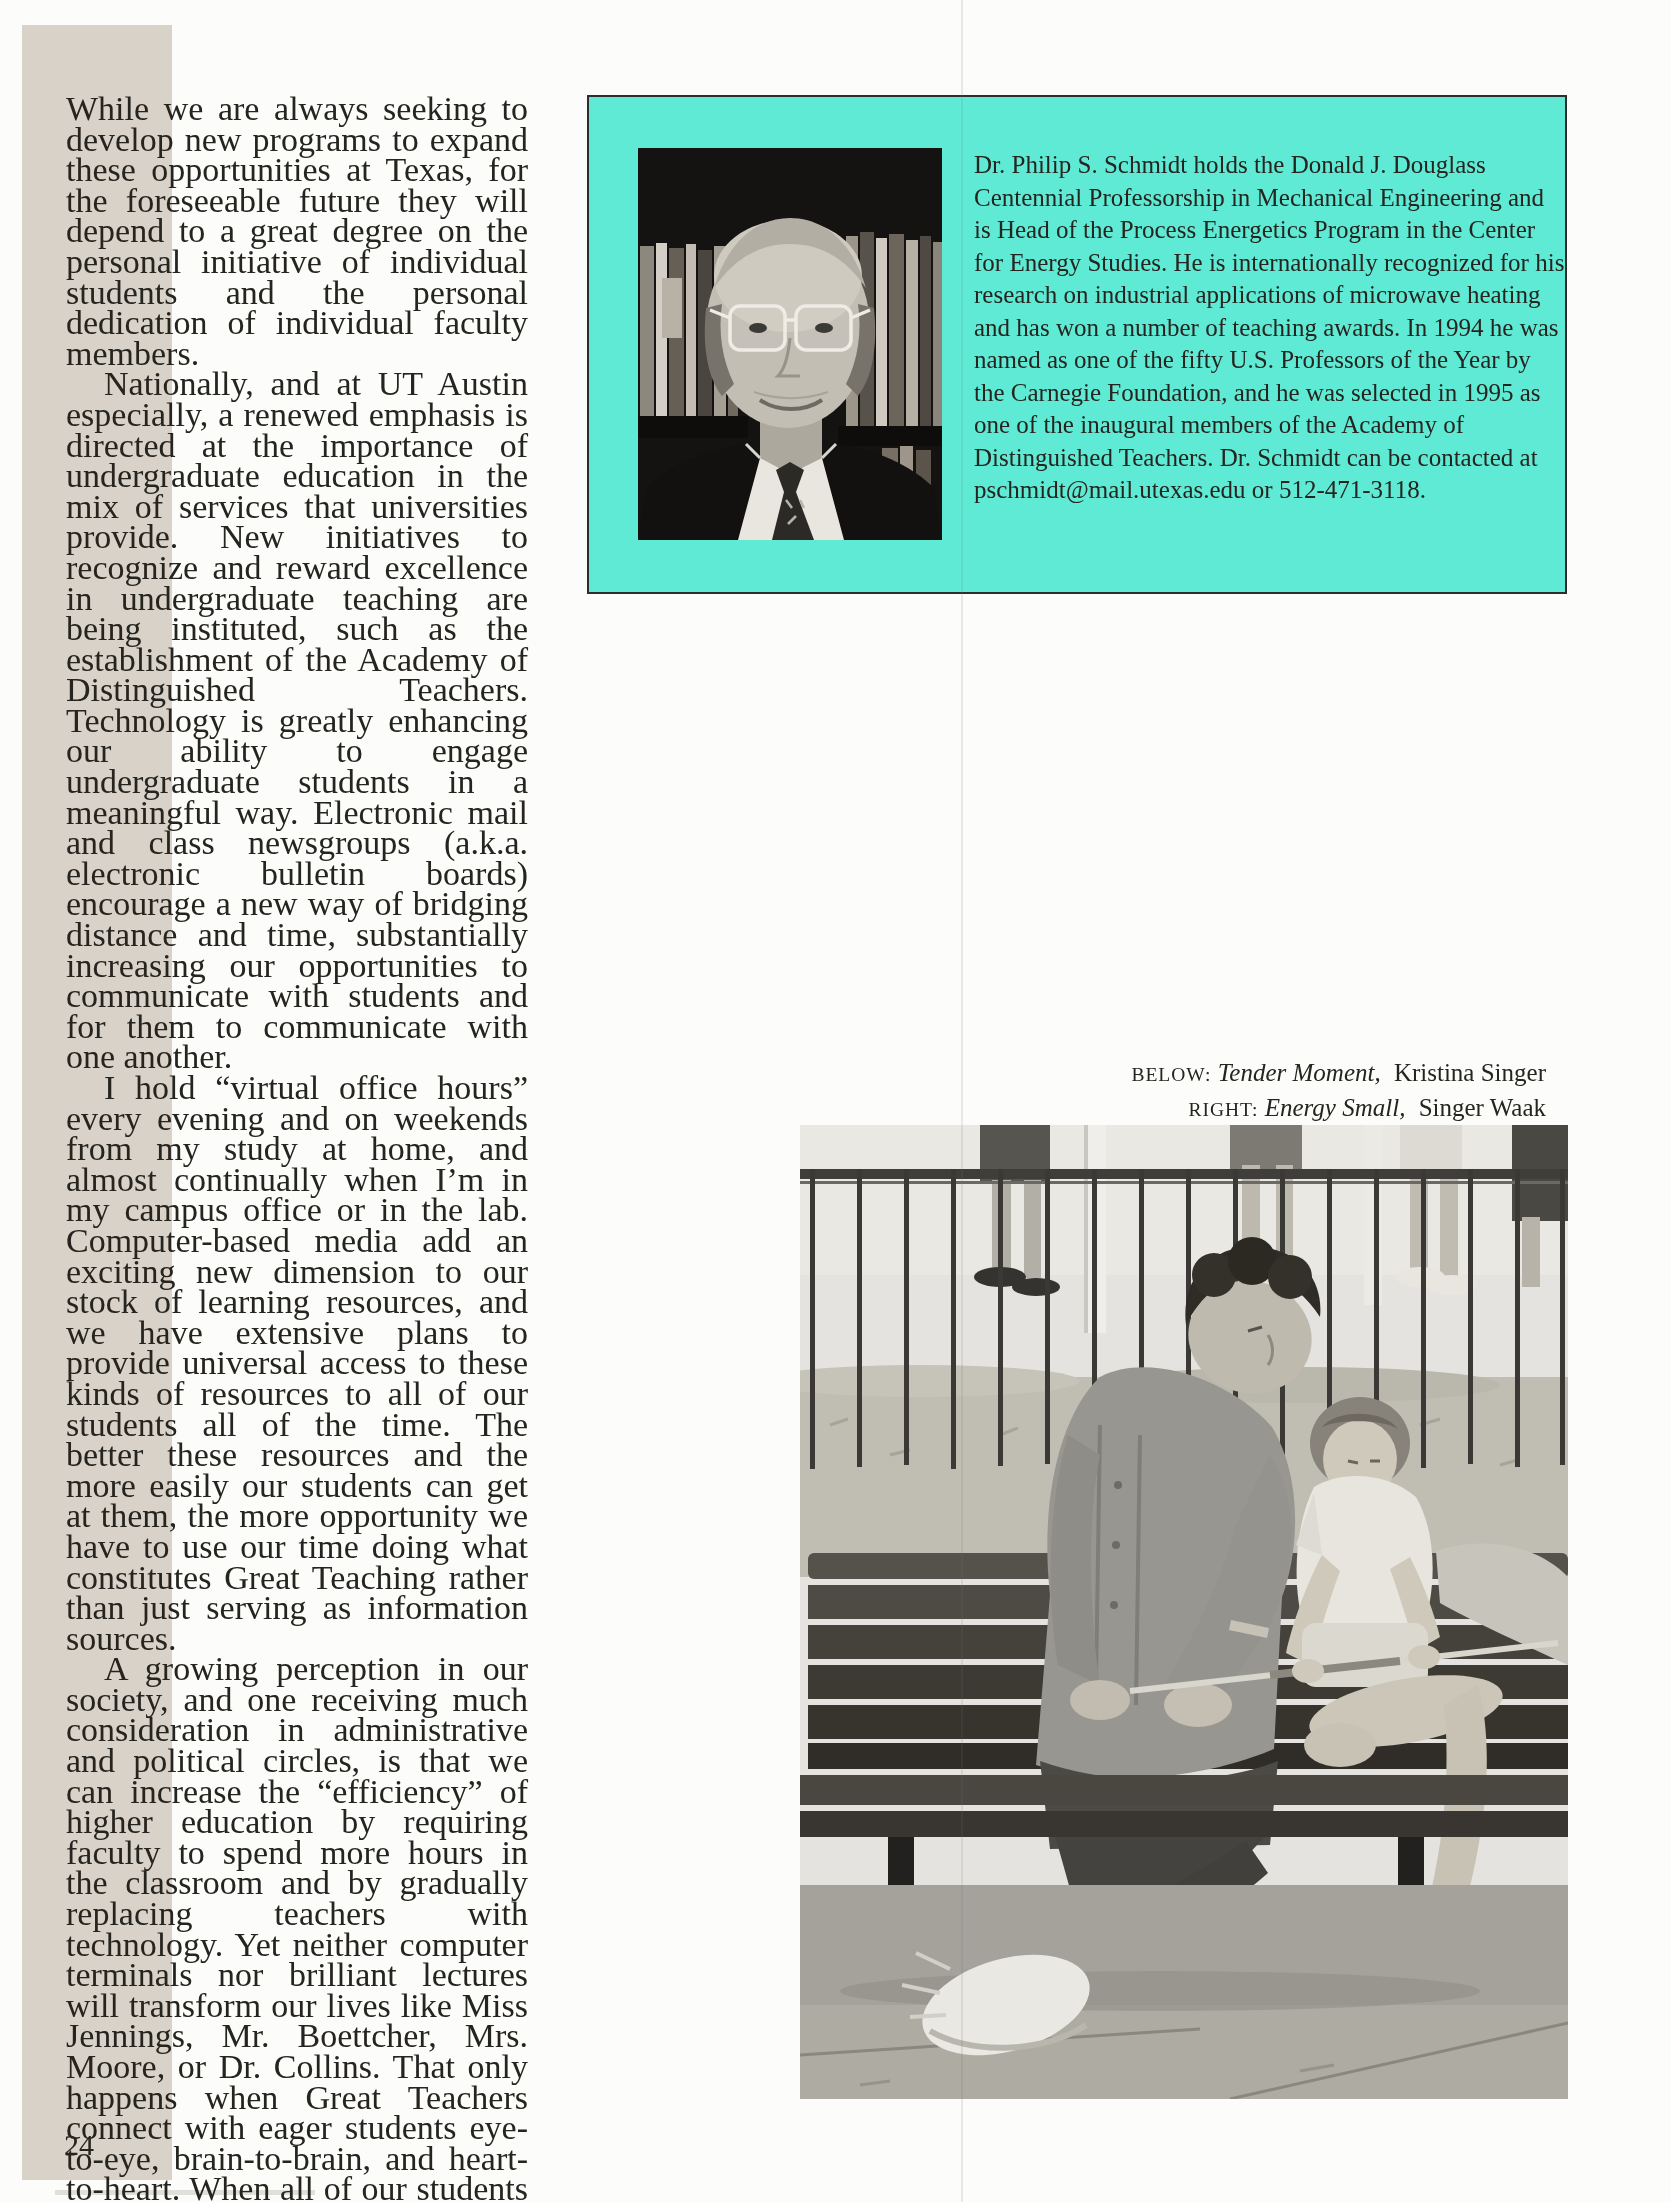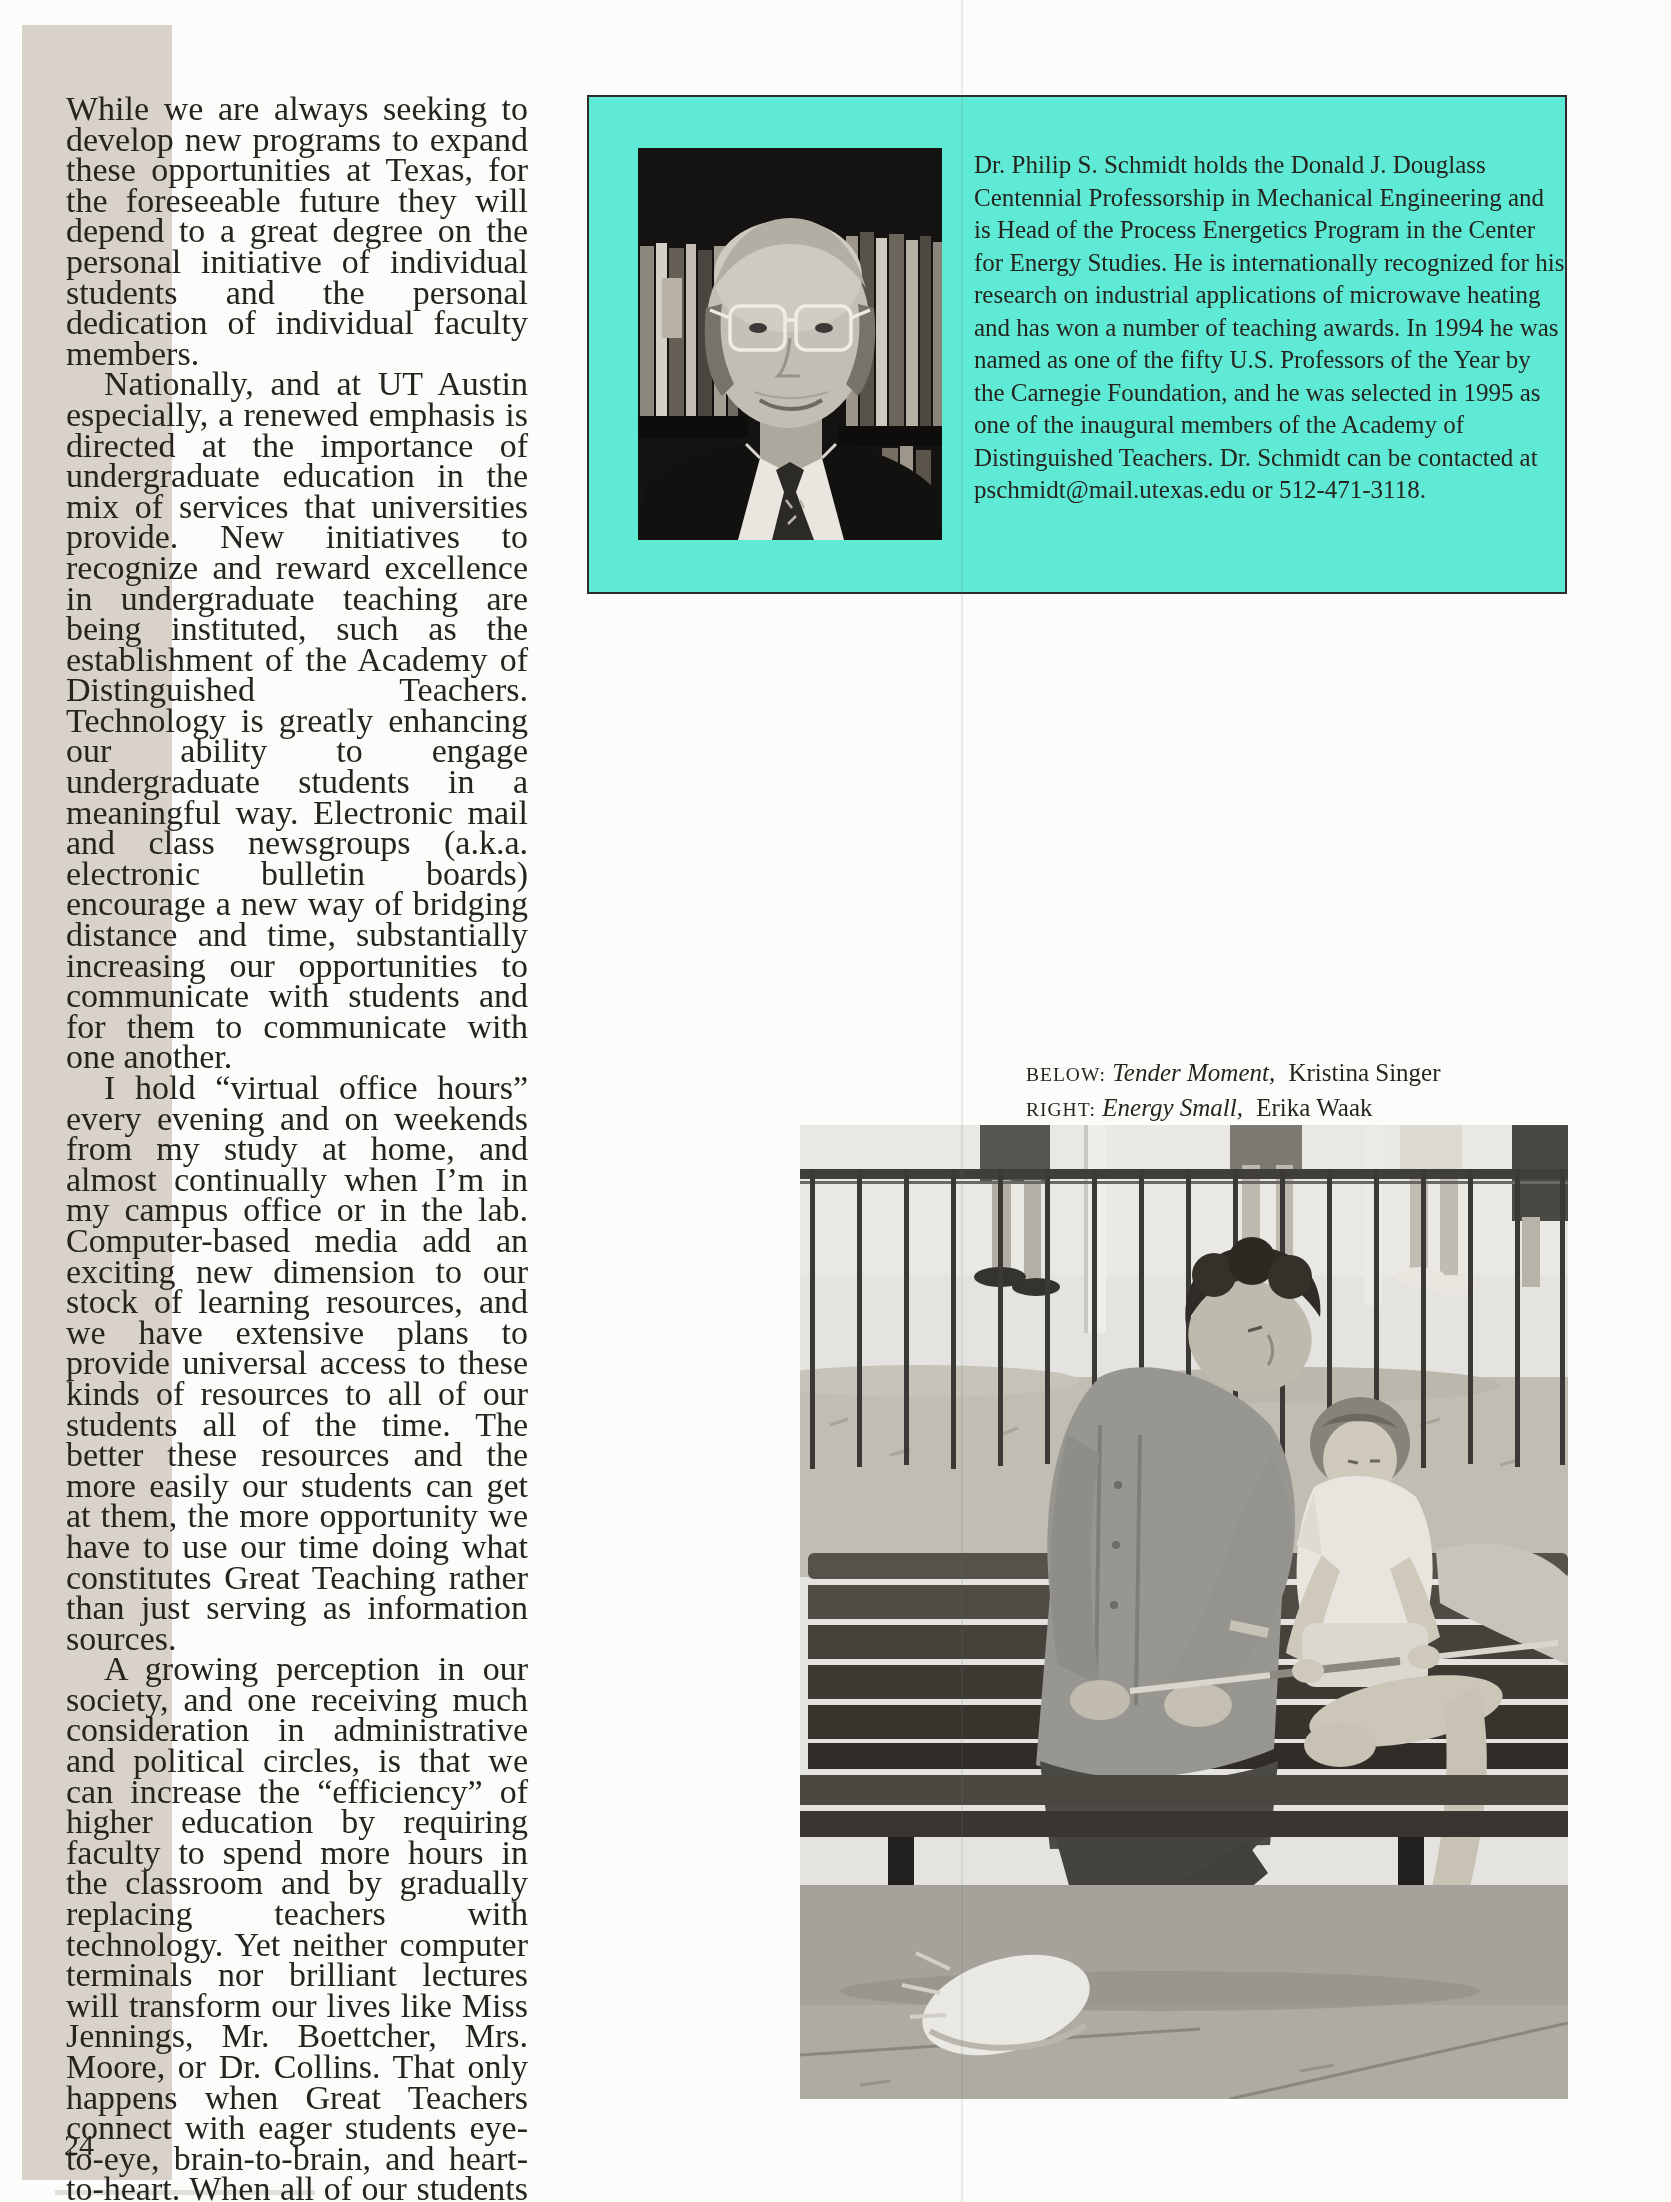--- a/index.html
+++ b/index.html
@@ -59,21 +59,21 @@
   }
   #bio{
     left:385px;top:52px;width:592px;
     font-size:25px;line-height:32.5px;
     text-align:left;
   }
 
   
   #captions{
     right:125px;top:1056px;width:520px;
-    text-align:left;
+    text-align:right;
     font-size:25px;line-height:33px;
     z-index:6;
   }
   .cap-label{
     font-size:19.5px;
     letter-spacing:1px;
   }
   .cap-title{font-style:italic;}
   .cap-credit{margin-left:7px;}
 
@@ -176,21 +176,21 @@
 
 <div class="abs" id="captions">
   <div>
     <span class="cap-label">BELOW:</span>
     <span class="cap-title">Tender Moment,</span>
     <span class="cap-credit">Kristina Singer</span>
   </div>
   <div>
     <span class="cap-label">RIGHT:</span>
     <span class="cap-title">Energy Small,</span>
-    <span class="cap-credit">Erika Waak</span>
+    <span class="cap-credit">Singer Waak</span>
   </div>
 </div>
 
 <svg class="abs" id="bench-photo" viewBox="0 0 768 974" preserveAspectRatio="none" role="img" aria-label="Black-and-white photograph of a man resting his head on a young girl seated beside him on a park bench; the girl holds a thin stick; an iron fence and children stand in the background">
   <rect x="0" y="0" width="768" height="974" fill="#e4e3df"></rect>
   <rect x="0" y="0" width="768" height="150" fill="#e9e8e3"></rect>
 
   <g>
     <rect x="180" y="0" width="70" height="58" fill="#57554f"></rect>
     <rect x="192" y="55" width="19" height="88" fill="#b2afa6"></rect>

